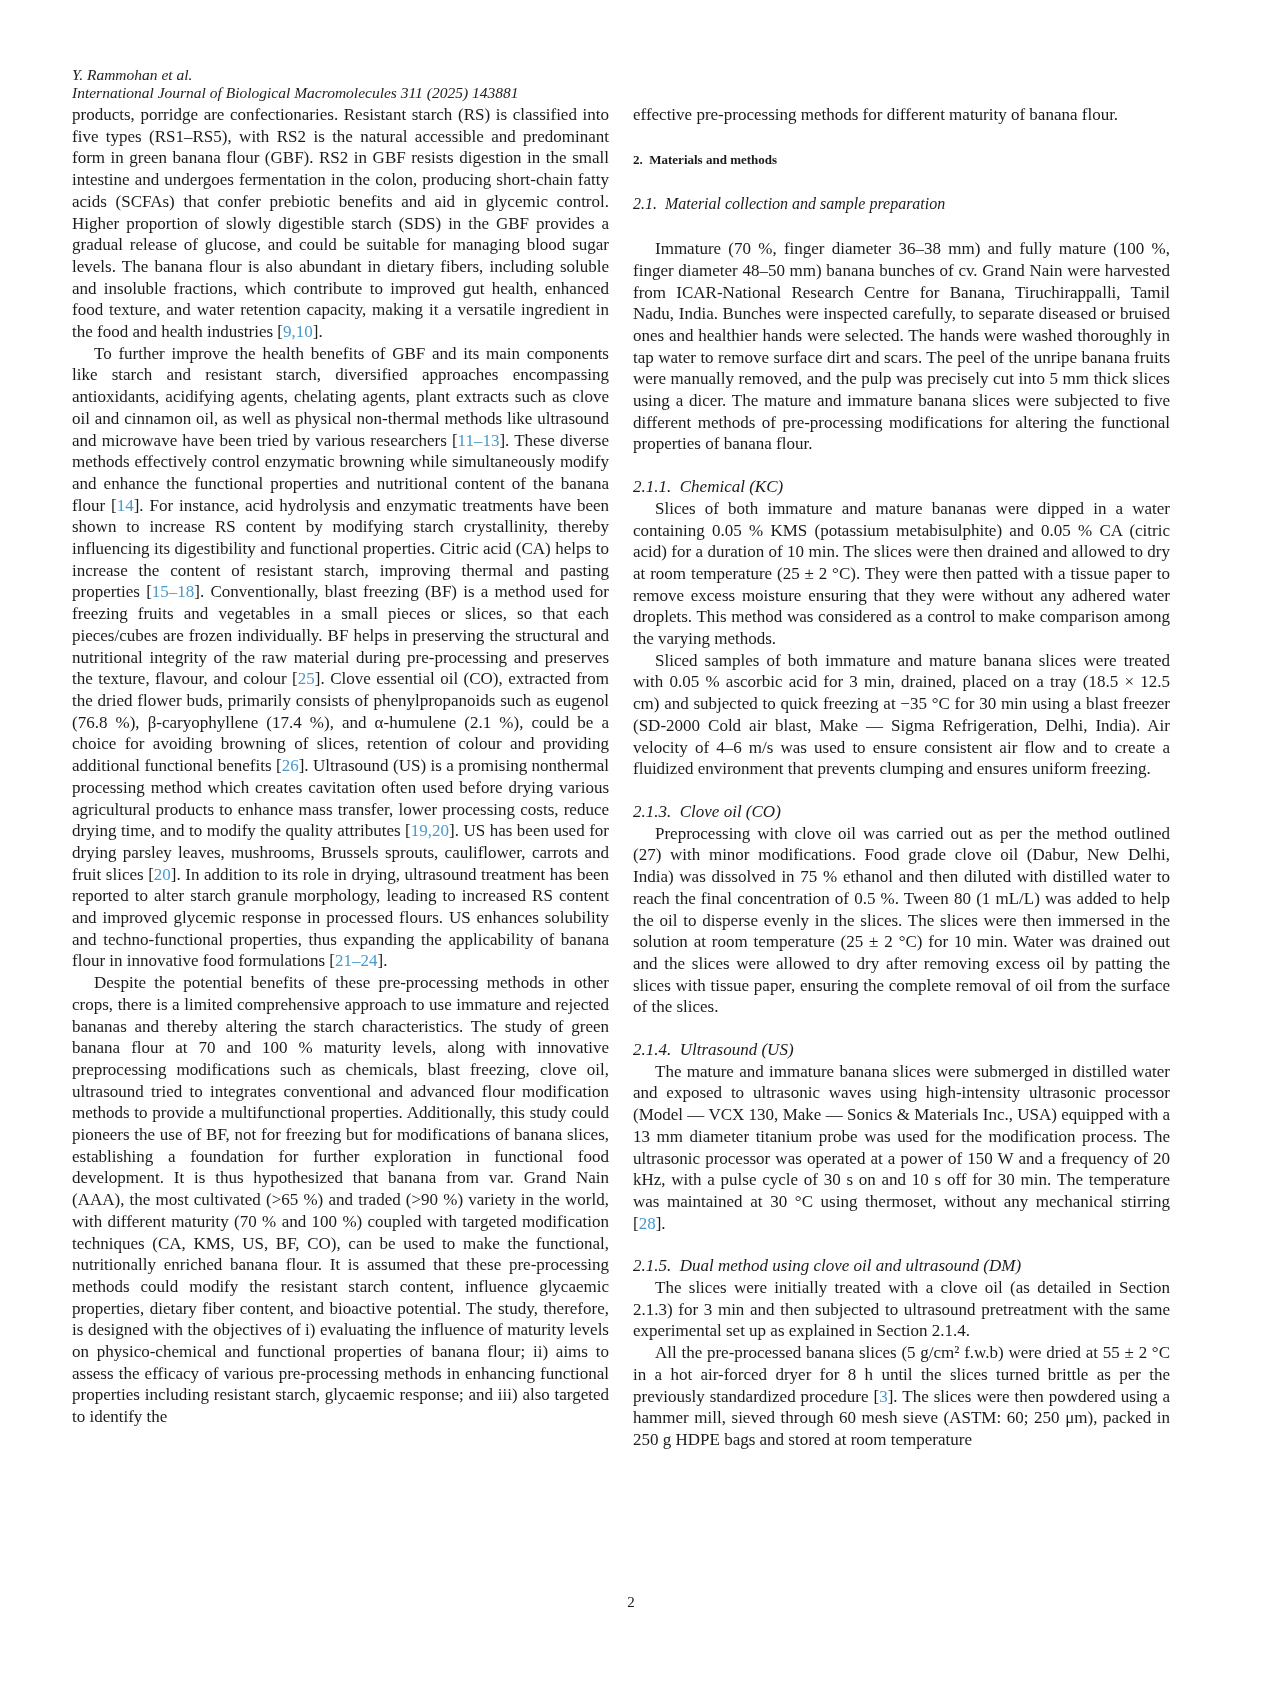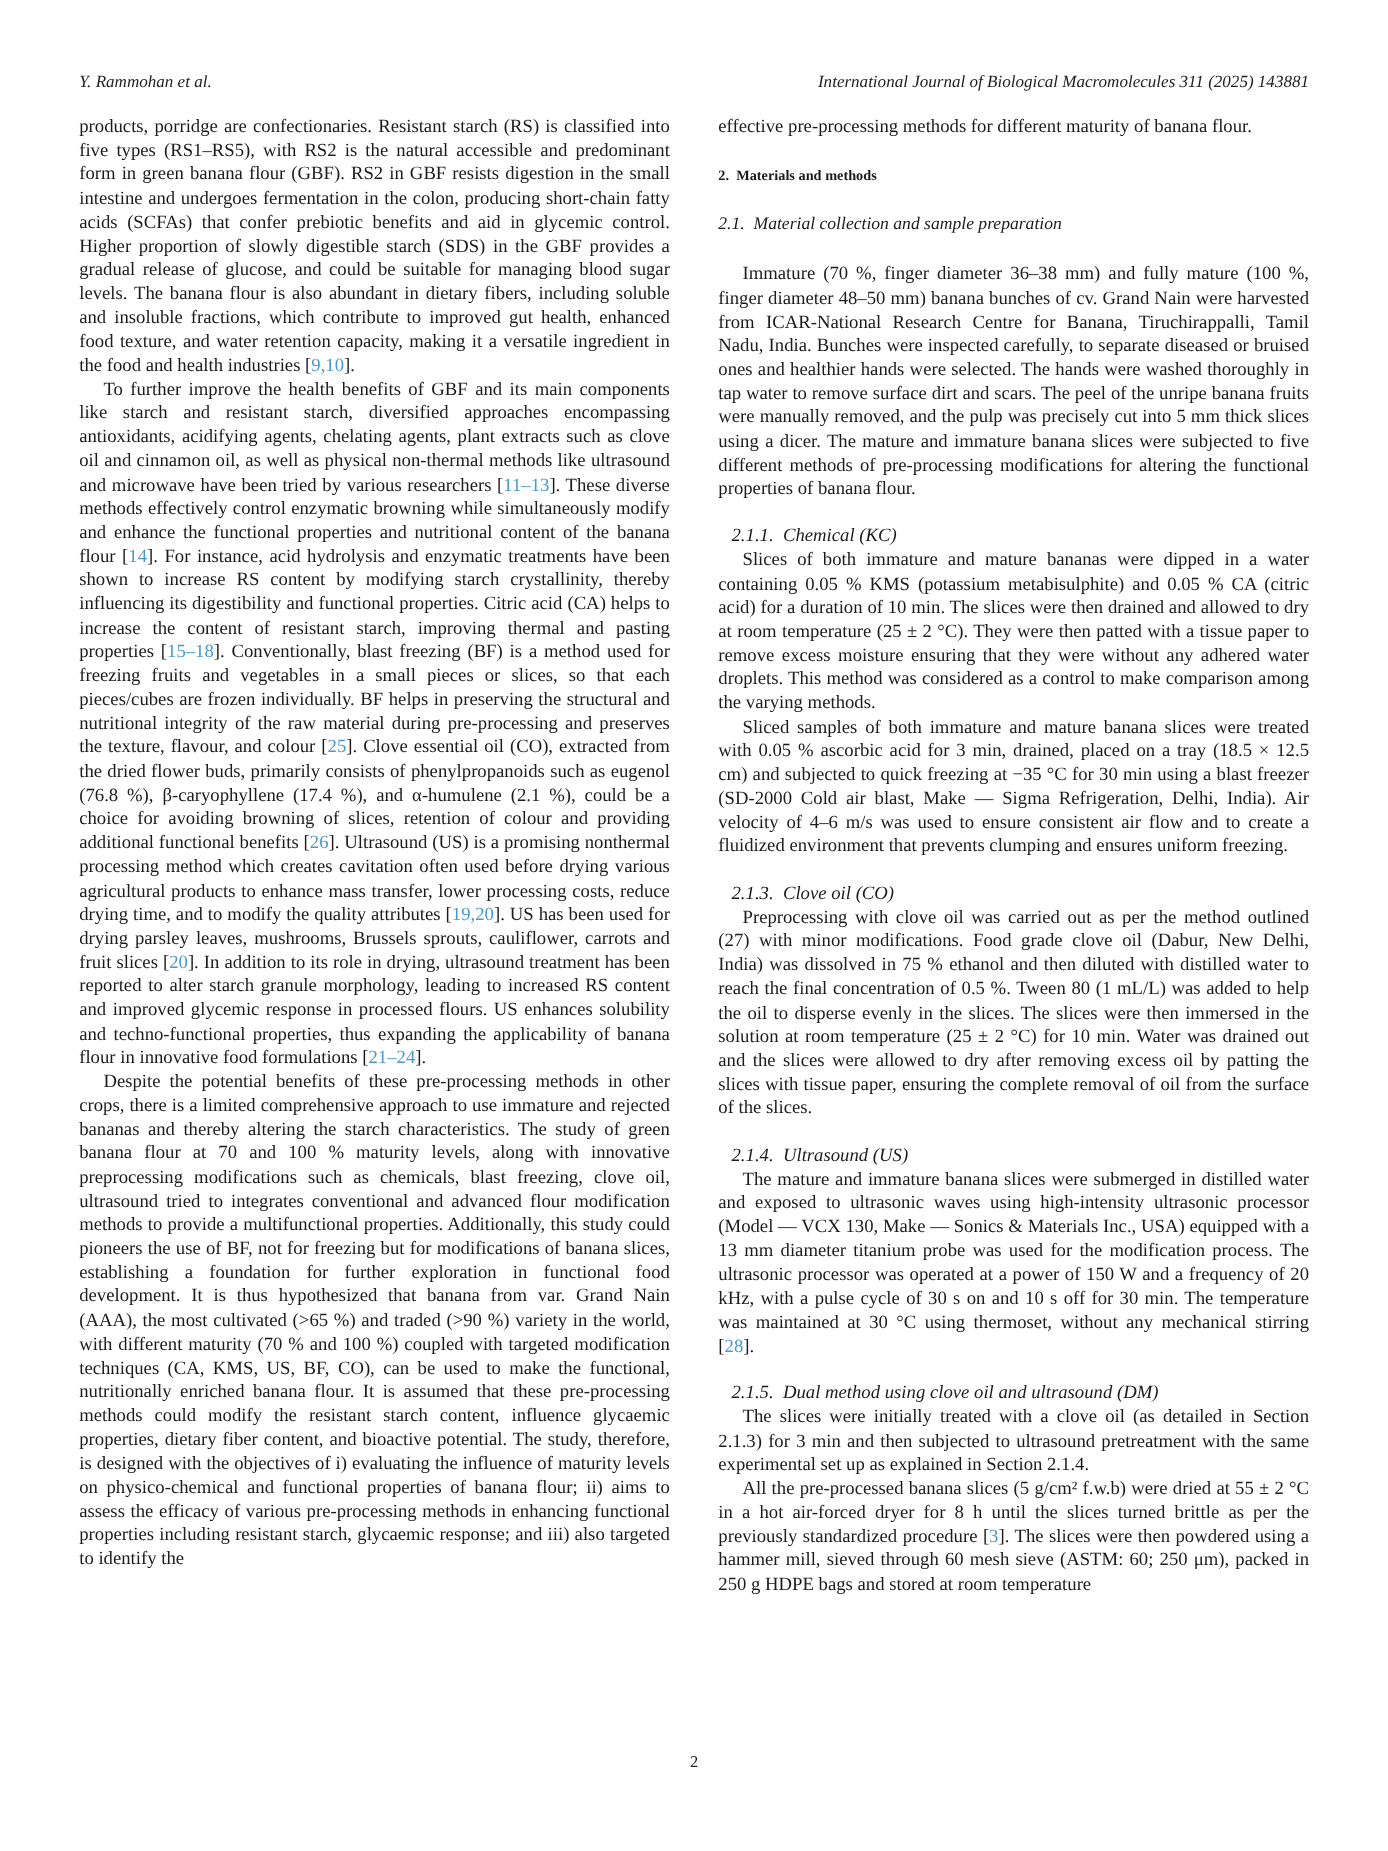--- a/index.html
+++ b/index.html
@@ -19,28 +19,29 @@
   .running-head {
     position: absolute;
     top: 66px;
     left: 72px;
     width: 1118px;
     display: flex;
     justify-content: space-between;
     font-style: italic;
     font-size: 15.5px;
     color: #222222;
+    flex-direction: column;
   }
   .content {
     position: absolute;
     top: 104px;
     left: 72px;
     width: 1118px;
     display: flex;
-    gap: 44px;
+    gap: 24px;
   }
   .col {
     width: 537px;
     font-size: 17px;
     line-height: 21.7px;
     text-align: justify;
     hyphens: auto;
     -webkit-hyphens: auto;
   }
   .col p { margin: 0; }
@@ -55,21 +56,21 @@
   p.h2 {
     font-style: italic;
     font-weight: normal;
     font-size: 16px;
     margin: 23px 0;
   }
   p.h3 {
     font-style: italic;
     font-weight: normal;
     font-size: 17px;
-    margin: 21px 0 0 12px;
+    margin: 21px 0 0 0;
   }
   .cite {
     color: var(--cite-color, #4799CE);
     cursor: pointer;
   }
   .page-footer {
     position: absolute;
     top: 1594px;
     left: 0;
     width: 100%;

